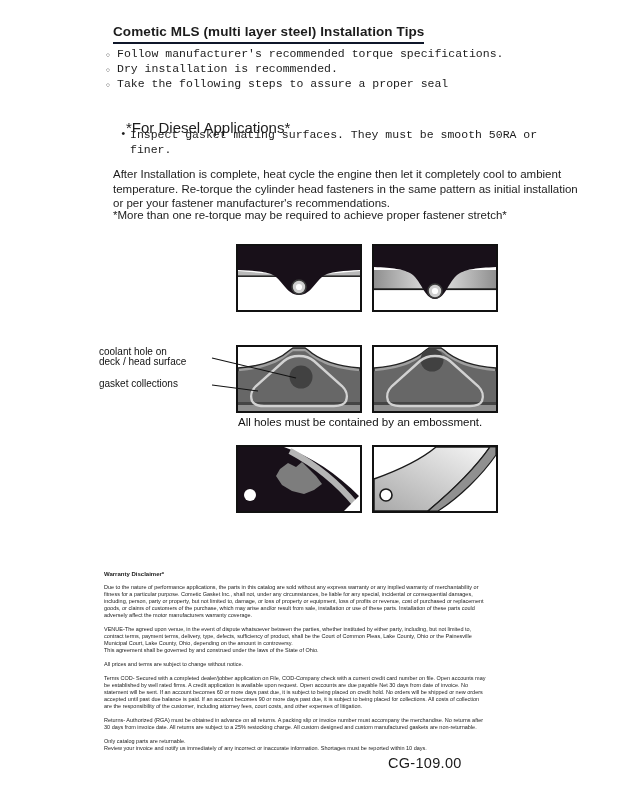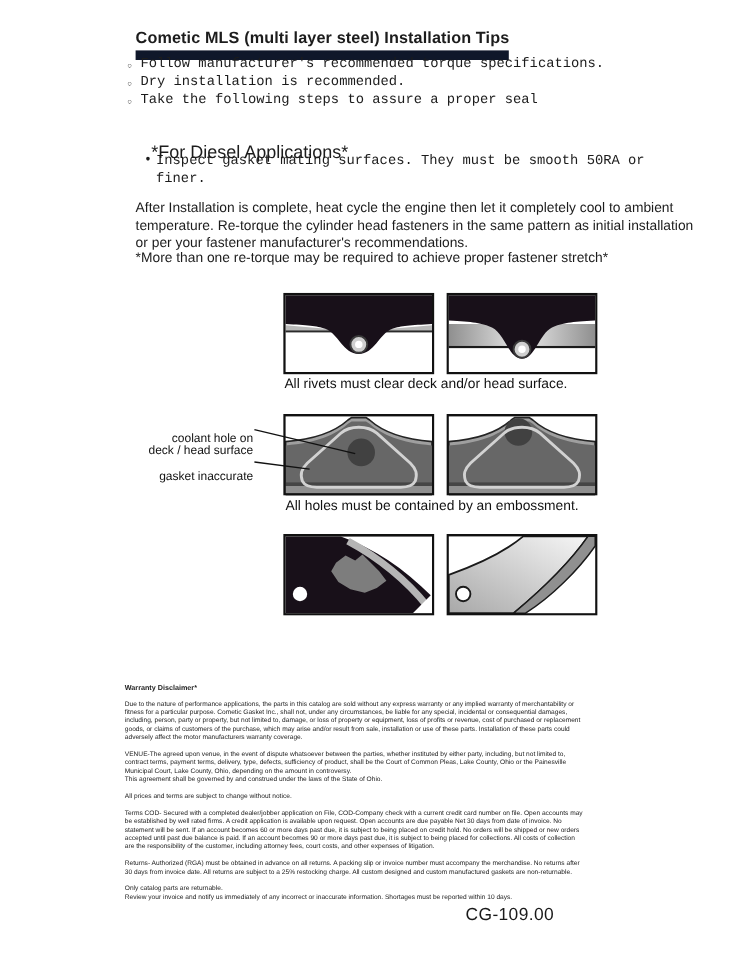--- a/index.html
+++ b/index.html
@@ -6,21 +6,21 @@
   .page{
     position:relative;width:618px;height:800px;background:#fff;overflow:hidden;
     font-family:"Liberation Sans","DejaVu Sans",sans-serif;
     color:var(--ink,#1c1c1c);
     -webkit-font-smoothing:antialiased;
   }
   .abs{position:absolute;}
   .pre{white-space:pre-line;}
 
   
-  .title{left:113px;top:24px;font-size:13.5px;font-weight:bold;border-bottom:8px solid #0f172a;padding-bottom:3px;letter-spacing:.1px;}
+  .title{left:113px;top:24px;font-size:13.5px;font-weight:bold;border-bottom:2px solid #0f172a;padding-bottom:3px;letter-spacing:.1px;}
 
   
   .bullets{left:106px;top:46px;width:460px;font-size:11.5px;line-height:15px;font-family:Liberation Mono, monospace;}
   .bullet{position:relative;padding-left:11px;}
   .bullet::before{content:"○";position:absolute;left:0;top:2px;font-size:6.5px;}
   .subbullet{position:relative;margin-left:14px;padding-left:10px;margin-top:36px;}
   .subbullet::before{content:"•";position:absolute;left:0;top:0;font-size:11px;}
 
   
   .diesel-heading{left:126px;top:119px;font-size:15px;font-weight:normal;}
@@ -29,21 +29,21 @@
   .diesel-note{left:113px;top:209px;font-size:11.5px;}
 
   
   .fig-label{width:126px;text-align:center;font-size:13px;letter-spacing:.4px;color:#151515;margin-top:36px;}
   .fig{width:126px;height:68px;}
   .fig svg{display:block;width:126px;height:68px;}
   .caption{font-size:11.5px;line-height:13.5px;color:#111;}
   .fb{fill:var(--figure_black,#181019);}
 
   
-  .annot{width:112px;text-align:right;font-size:10px;line-height:10px;color:#111;margin-top:14px;}
+  .annot{width:112px;font-size:10px;line-height:10px;color:#111;}
   .leader{pointer-events:none;}
 
   
   .disclaimer{left:104px;top:571px;width:462px;font-size:5.5px;line-height:7px;color:#222;}
   .disclaimer .dheading{font-weight:bold;font-size:6px;margin:0 0 6px 0;}
   .disclaimer p{margin:0 0 7px 0;}
 
   .footer-code{left:388px;top:755px;font-size:14.5px;color:#1a1a1a;letter-spacing:.3px;}
 </style>
 </head>
@@ -94,28 +94,27 @@
       <rect width="126" height="68" fill="#fff"></rect>
       <rect x="2" y="26" width="122" height="19" fill="url(#g1)"></rect>
       <rect x="2" y="44.3" width="122" height="1.8" fill="#1a1a1a"></rect>
       <path class="fb" d="M2,2 H124 V23 C104,24 96,25 88,29 C77,34.5 74,55 63,55 C52,55 49,34.5 38,29 C30,25 22,24 2,23 Z"></path>
       <circle cx="63" cy="47" r="7" fill="#cfcfcf" stroke="#3a3a3a" stroke-width="1.6"></circle>
       <circle cx="63" cy="47" r="3.1" fill="#fff"></circle>
       <rect x="1" y="1" width="124" height="66" fill="none" stroke="#111" stroke-width="2"></rect>
     </svg>
   </div>
 
-  <div class="abs caption" style="left:237px;top:314px;">All rivets must clear deck and/or head surface.</div>
 
   <div class="abs fig-label" style="left:236px;top:330px;">RIGHT</div>
   <div class="abs fig-label" style="left:372px;top:330px;">WRONG</div>
 
   <div class="abs annot pre" style="left:99px;top:347px;">coolant hole on
 deck / head surface</div>
-  <div class="abs annot" style="left:99px;top:379px;">gasket inaccurate</div>
+  <div class="abs annot" style="left:99px;top:379px;">gasket collections</div>
 
   <div class="abs fig" style="left:236px;top:345px;">
     <svg viewBox="0 0 126 68">
       <rect width="126" height="68" fill="#fff"></rect>
       <path d="M2,23 C28,21 44,14 54,5 L57,3 H69 L72,5 C82,14 98,21 124,23 L124,66 H2 Z" fill="#9f9f9f" stroke="#242424" stroke-width="1.4"></path>
       <path d="M2,23 C28,21 44,14 54,5 L57,3 H69 L72,5 C82,14 98,21 124,23 L124,66 H2 Z" transform="translate(0,3.2)" fill="#676767"></path>
       <rect x="2" y="57" width="122" height="3" fill="#454545"></rect>
       <rect x="2" y="60" width="122" height="6" fill="#8f8f8f"></rect>
       <circle cx="65" cy="32" r="11.5" fill="#414141"></circle>
       <path d="M16,56 C14,50 15,46 20,41 L48,16 C52,12.5 56,11 63,11 C70,11 74,12.5 78,16 L106,41 C111,46 112,50 110,56 C108,60 104,61 98,61 L28,61 C22,61 18,60 16,56 Z" fill="none" stroke="#d2d2d2" stroke-width="2.4"></path>

